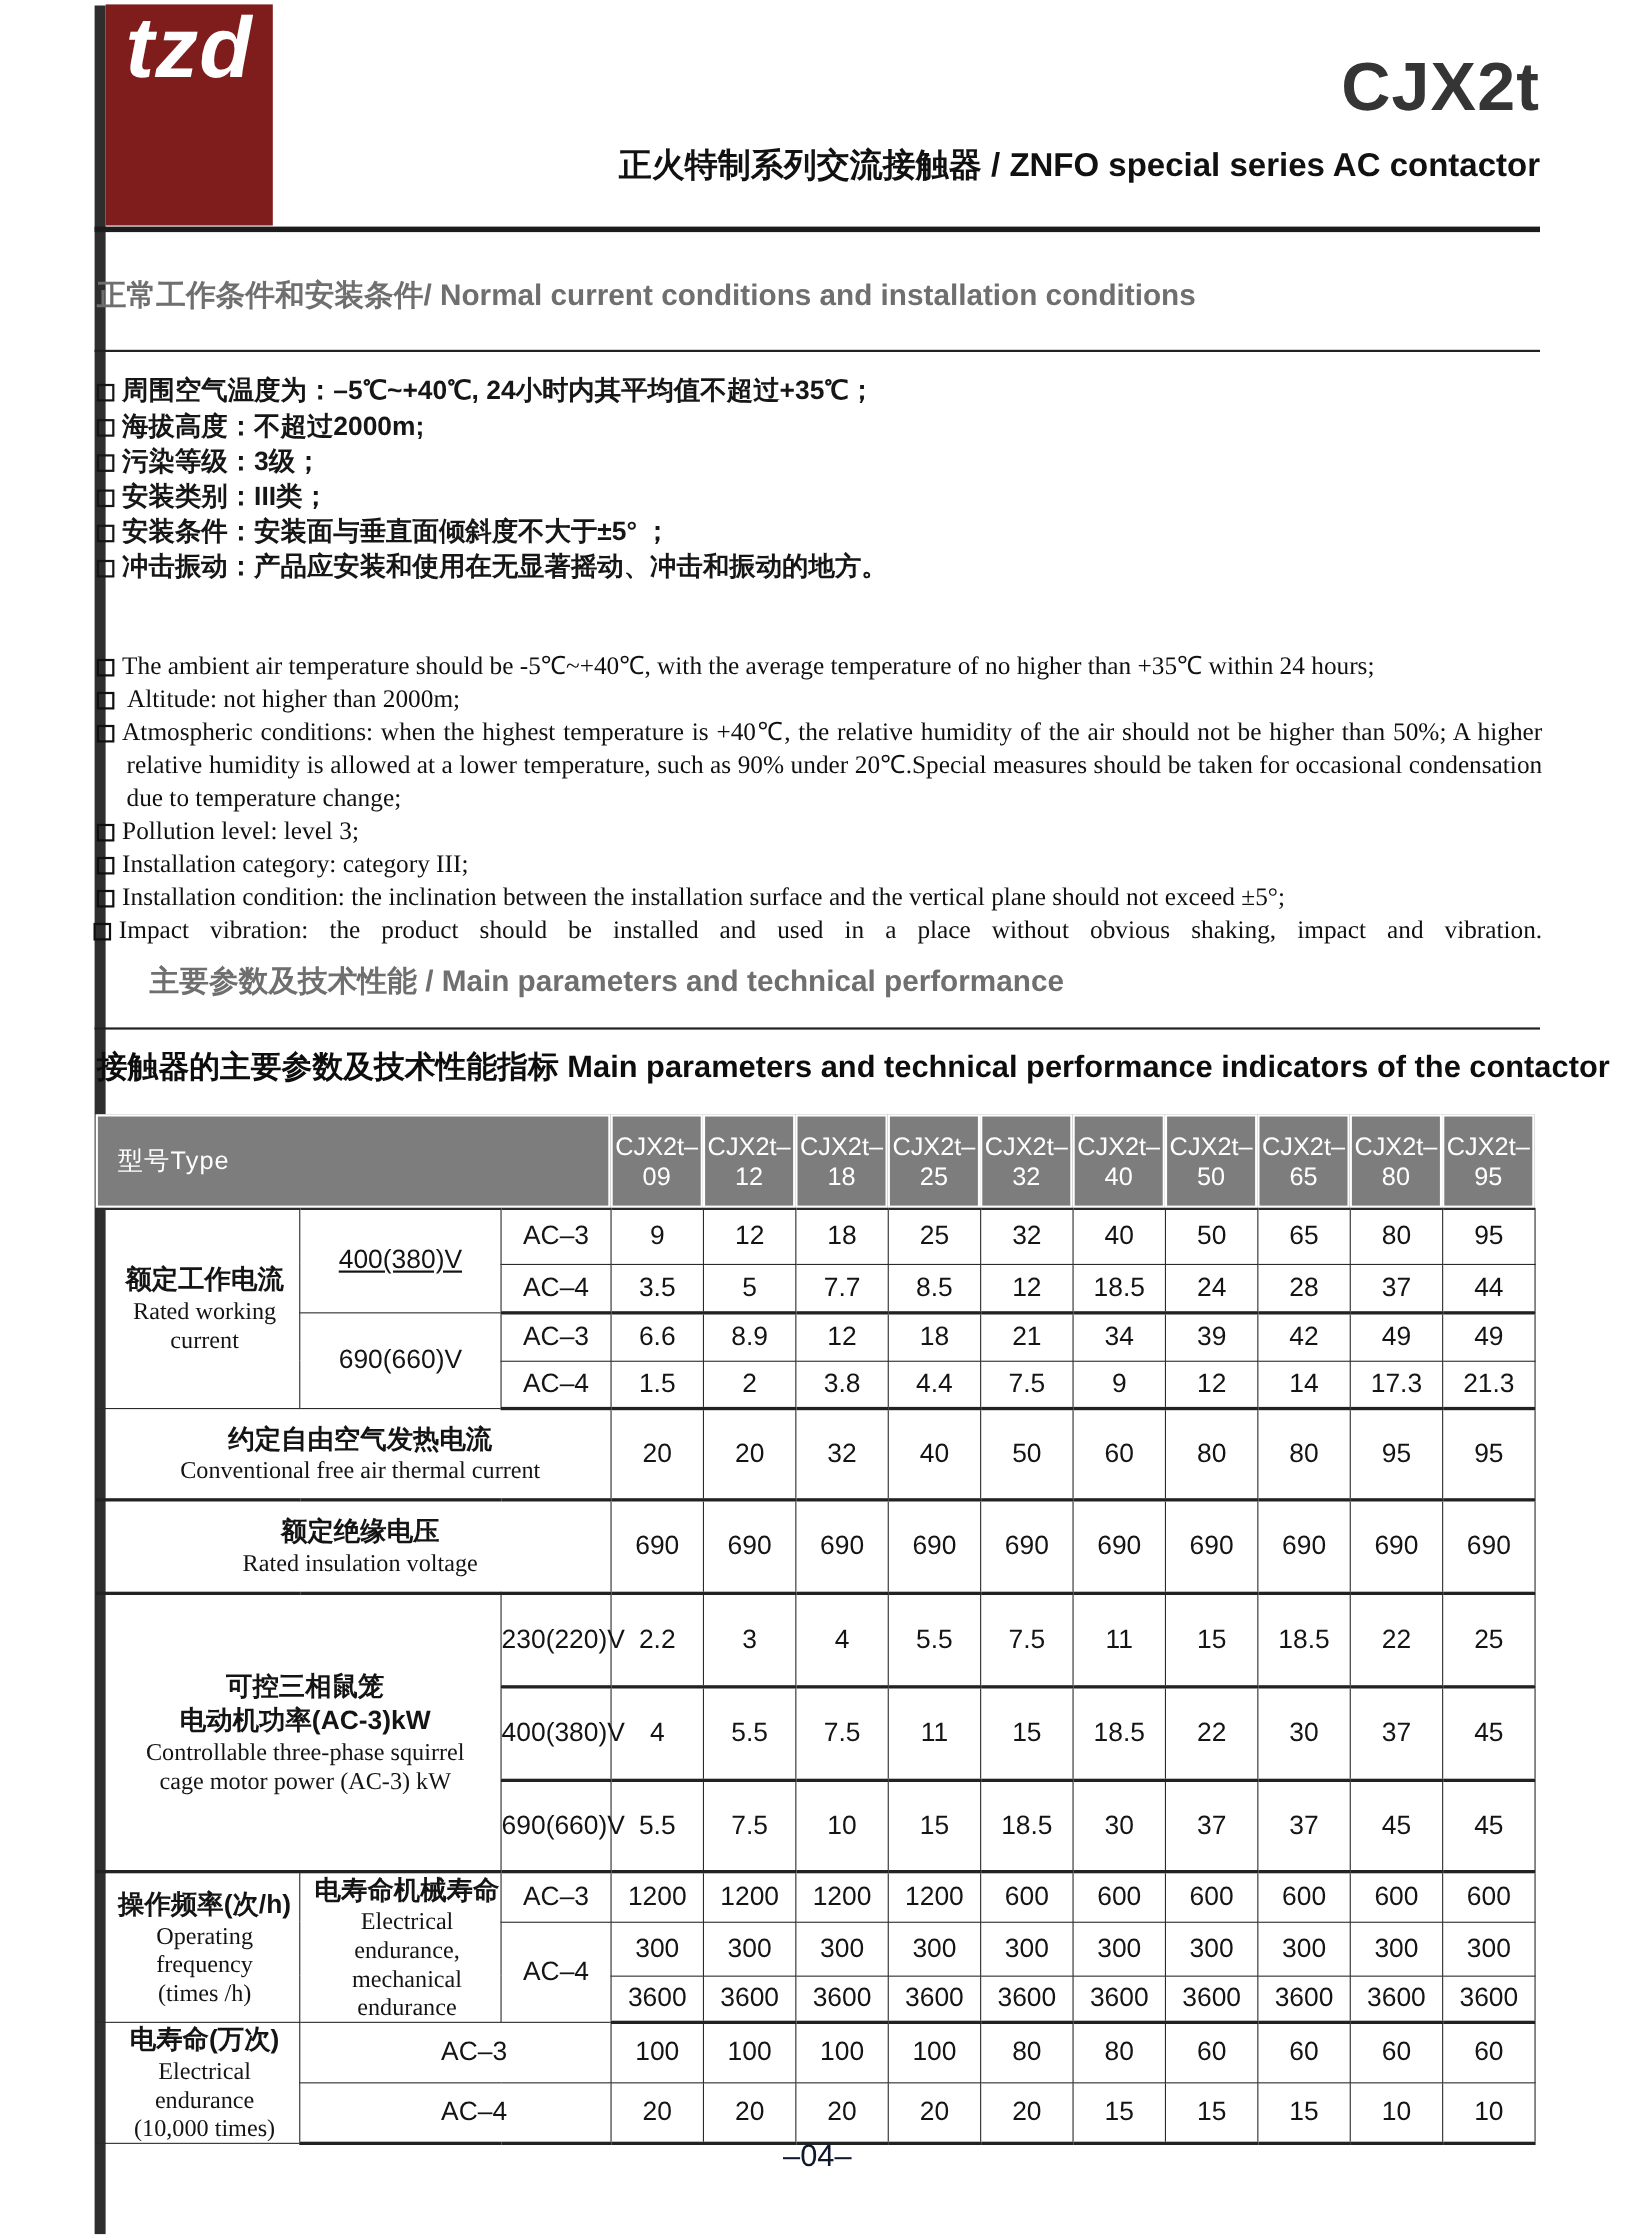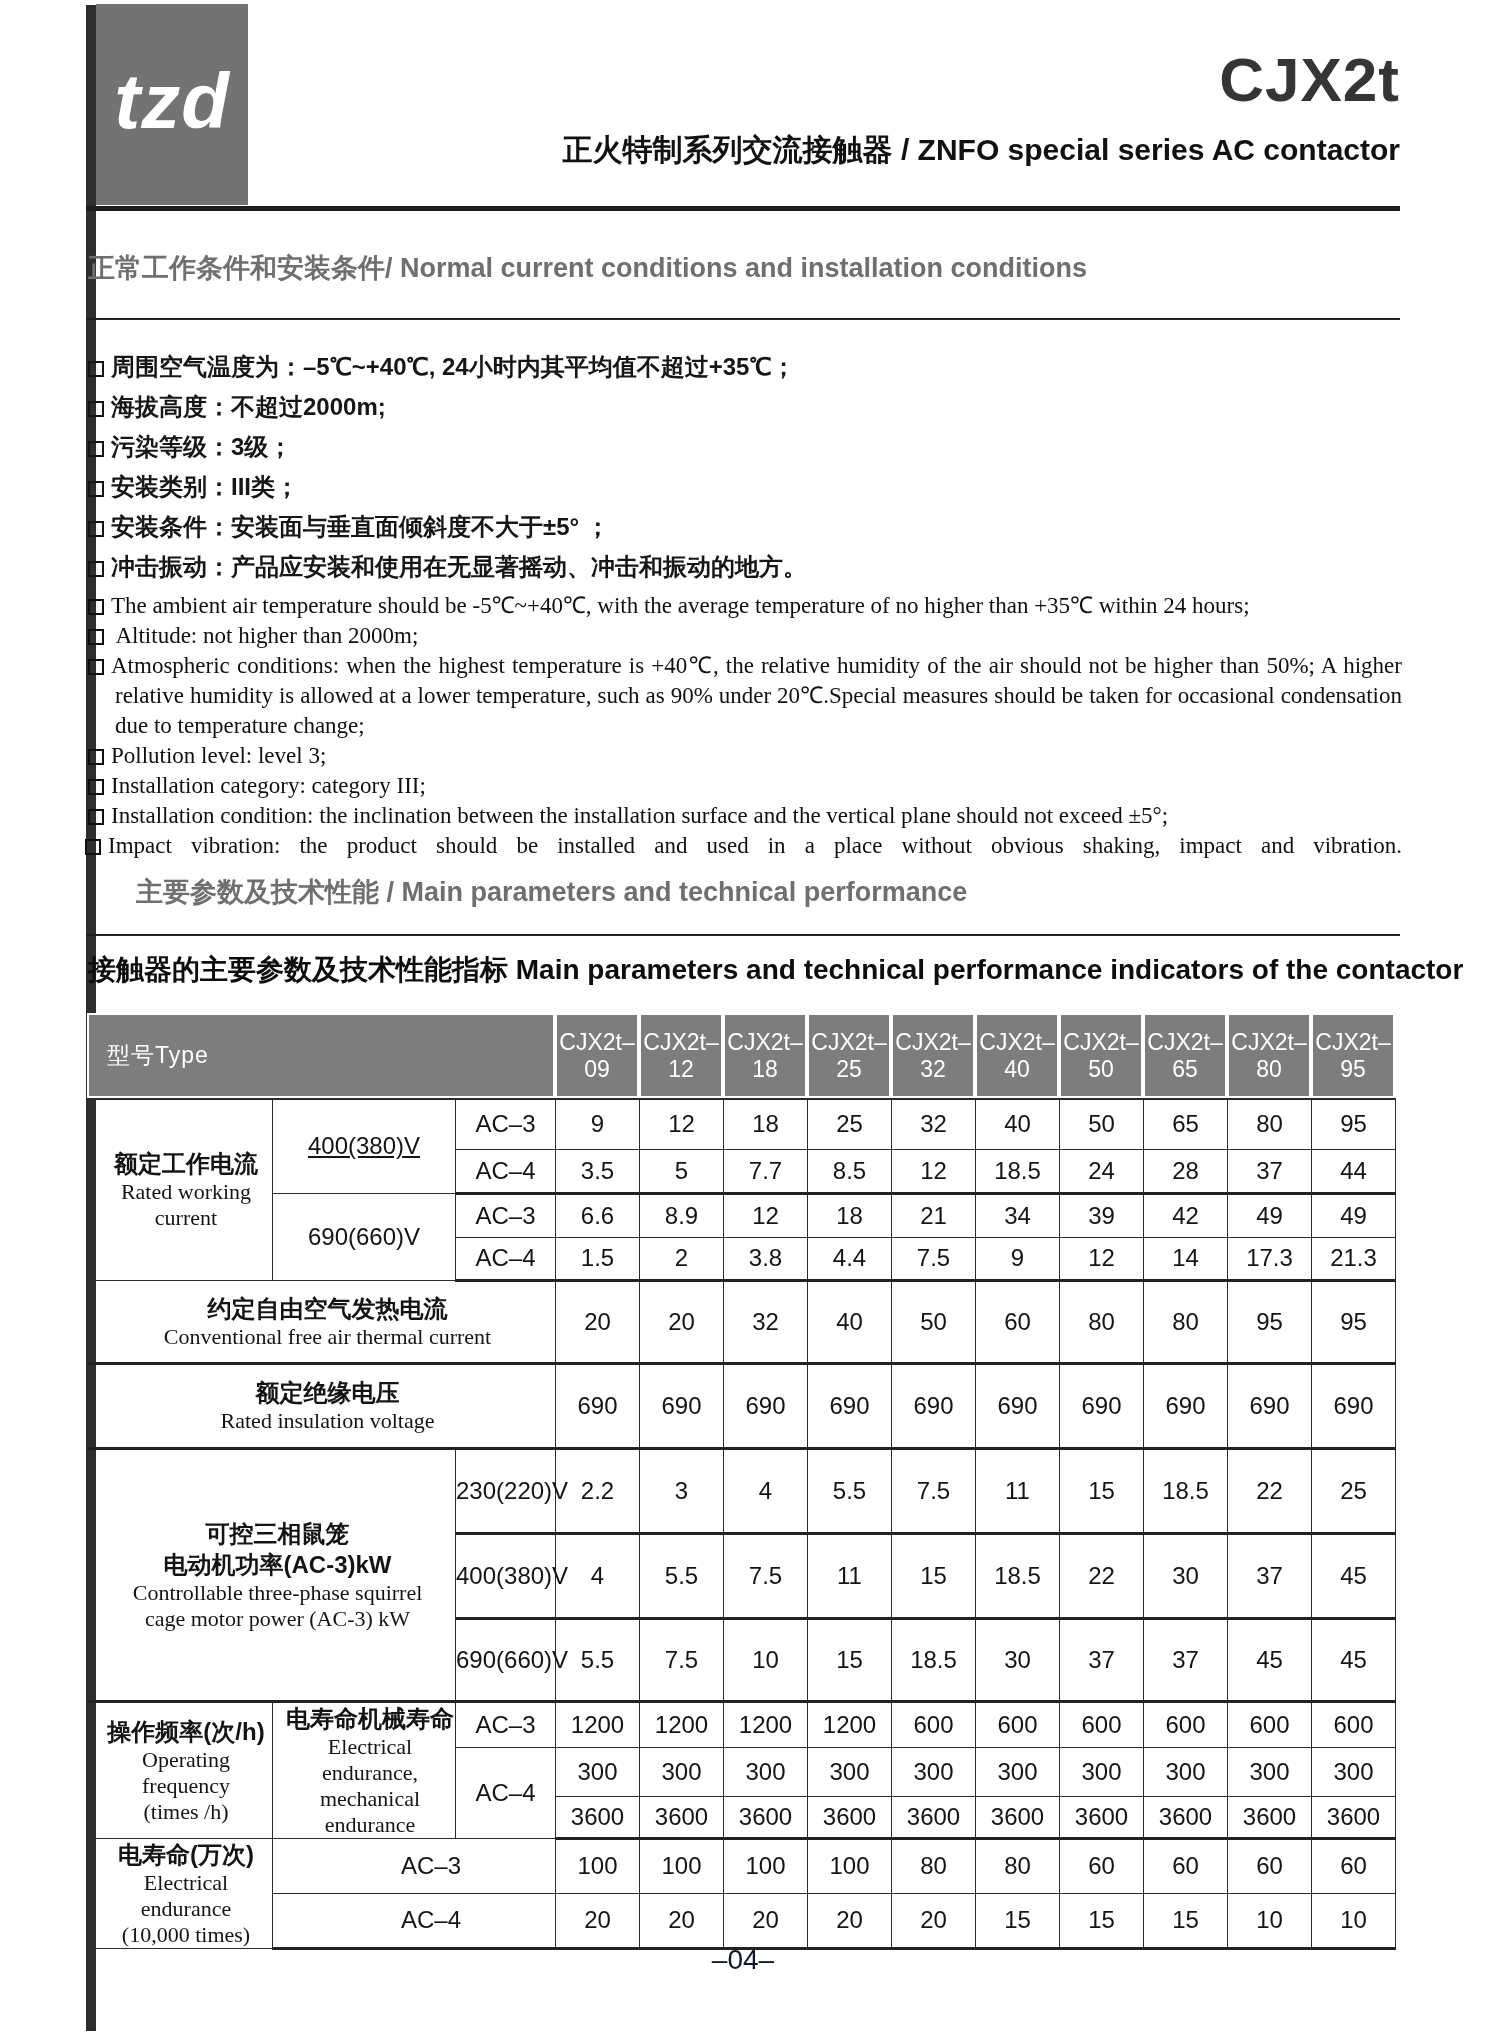--- a/index.html
+++ b/index.html
@@ -1,41 +1,41 @@
 <!DOCTYPE html>
 <html><head>
 <meta charset="utf-8">
 <style>
   * { margin:0; padding:0; box-sizing:border-box; }
   body { background:#fff; font-family:"Liberation Sans", sans-serif; }
   .page { position:relative; width:1500px; height:2036px; background:#ffffff; overflow:hidden; color:#1a1a1a; }
 
   .left-strip { position:absolute; left:86px; top:5px; width:10px; height:2026px; background:#2e2e2e; }
 
-  .logo-box { position:absolute; left:96px; top:4px; width:152px; height:201px; background:#737373;
-              display:flex; align-items:center; justify-content:center; }
+  .logo-box { position:absolute; left:96px; top:4px; width:152px; height:201px; background:#7f1d1d;
+              display:flex; align-items:flex-start; justify-content:center; }
   .logo-box .logo-text { font-family:"Liberation Sans", sans-serif; font-style:italic; font-weight:bold;
               font-size:78px; color:#ffffff; line-height:1; padding-bottom:8px; letter-spacing:1px; }
 
   .product-title { position:absolute; right:100px; top:44px; font-size:62px; font-weight:bold; color:#353535; letter-spacing:1px; }
   .product-subtitle { position:absolute; right:100px; top:130px; font-size:30px; font-weight:bold; color:#111; }
 
   .double-rule { position:absolute; left:86px; width:1314px; top:206px; height:5px;
                  border-top:4px solid #1c1c1c; border-bottom:1px solid #1c1c1c; }
 
   .sec-heading { position:absolute; left:88px; font-size:27px; font-weight:bold; color:#6f6f6f; }
   .rule { position:absolute; left:86px; width:1314px; border-top:2px solid #222; }
 
   ul.cond { position:absolute; left:88px; width:1314px; list-style:none; }
   ul.cond li { padding-left:27px; text-indent:-27px; }
   ul.cond .txt { white-space:pre-line; }
   .box { display:inline-block; width:16px; height:16px; border:2px solid currentColor; margin-right:7px; transform:translateY(2px); }
 
   .zh-list { top:341px; font-size:24px; line-height:29px; font-weight:bold; color:#161616; }
-  .zh-list li { margin-bottom:3px;margin-top:11px; }
+  .zh-list li { margin-bottom:3px; }
   .en-list { top:591px; font-size:23px; line-height:30px; font-family:"Liberation Serif", serif; color:#101010; }
   .en-list li.justify { text-align:justify; }
   .en-list li.stretch { text-align:justify; text-align-last:justify;padding-left:24px; }
 
   .table-title { position:absolute; left:88px; top:951px; font-size:28px; font-weight:bold; color:#0d0d0d; }
 
   
   .thead-row { position:absolute; left:87px; top:1013px; width:1308px; height:85px; display:flex;justify-content:space-between; }
   .hcell { background:#7d7d7d; border:2px solid #ffffff; color:#fff; display:flex; flex-direction:column;
            align-items:center; justify-content:center; font-size:23px; line-height:27px; }

